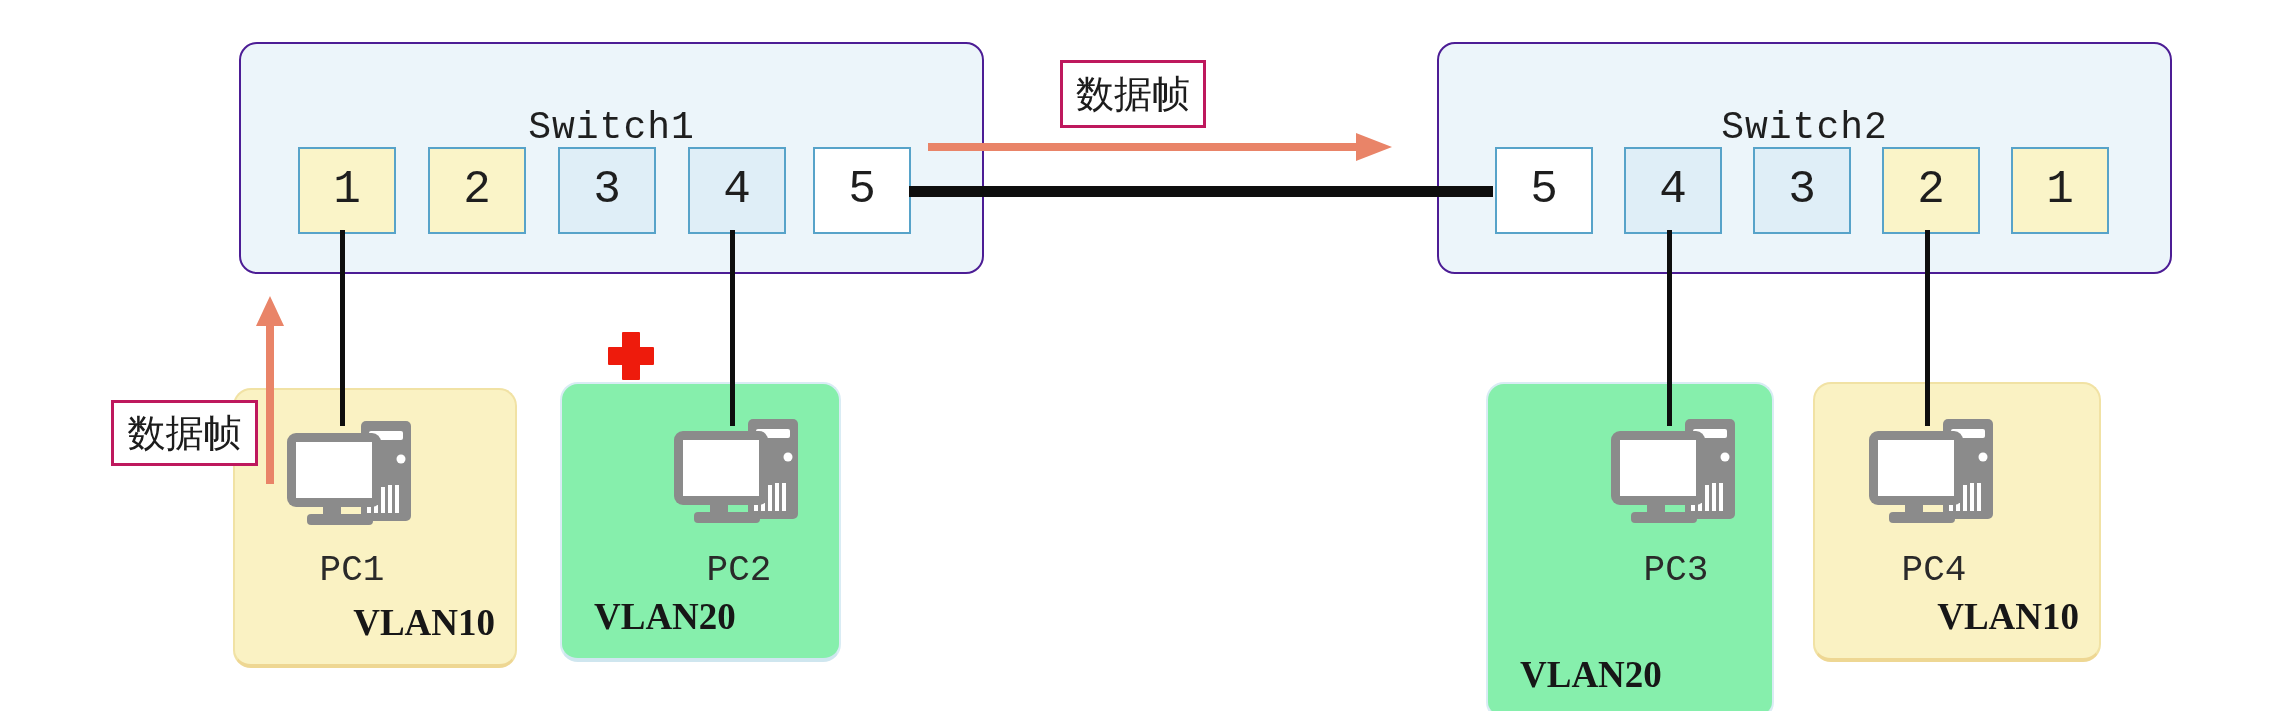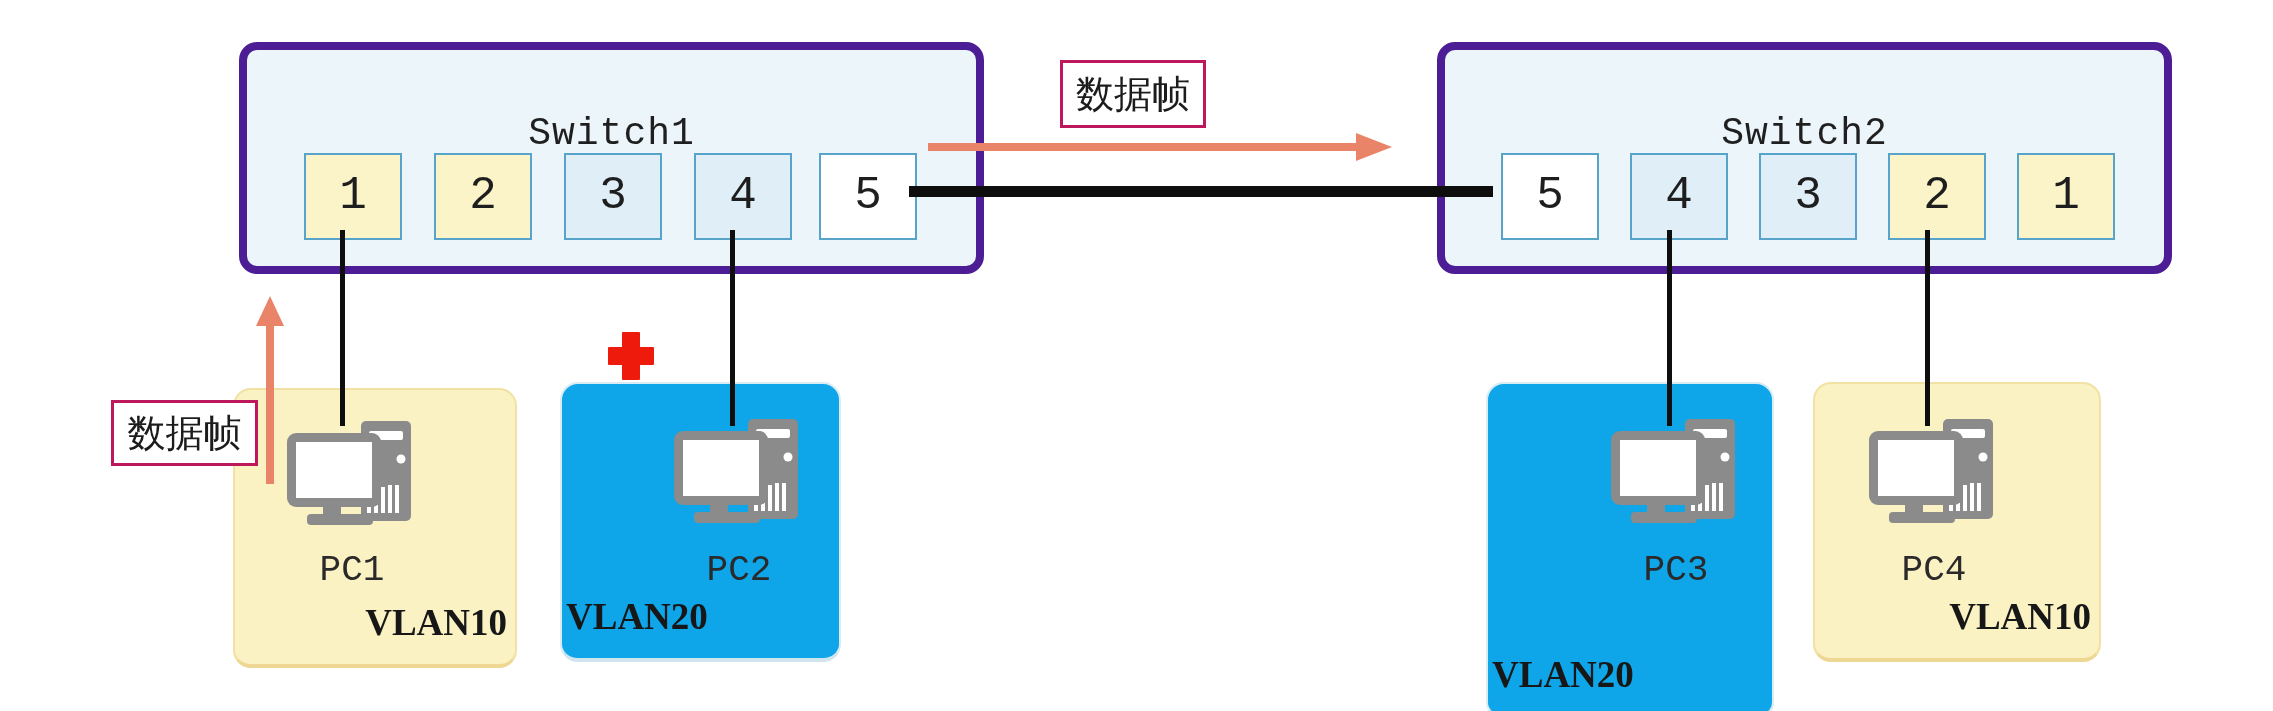--- a/index.html
+++ b/index.html
@@ -5,21 +5,21 @@
   * { box-sizing: border-box; margin: 0; padding: 0; }
   body { background: #ffffff; font-family: "Liberation Sans", "DejaVu Sans", sans-serif; }
   #stage {
     position: relative; width: 2273px; height: 711px;
     background: #ffffff; overflow: hidden;
   }
 
   
   .switch-box {
     position: absolute; background: #ecf5fa;
-    border: 8px solid #4c1d95; border-radius: 18px; z-index: 1;
+    border: 2px solid #4c1d95; border-radius: 18px; z-index: 1;
   }
   .switch-title {
     position: absolute; left: 0; top: 62px; width: 100%;
     text-align: center; font-family: "Liberation Mono", "DejaVu Sans Mono", monospace;
     font-size: 38px; color: #1f1f1f; letter-spacing: 1px;
   }
   .port {
     position: absolute; top: 103px; width: 98px; height: 87px;
     border: 2px solid #57a3c9; text-align: center; line-height: 83px;
     font-family: "Liberation Mono", "DejaVu Sans Mono", monospace;
@@ -29,34 +29,34 @@
   .p-vlan20 { background: #dfeef7; }
   .p-trunk  { background: #ffffff; }
 
   
   .cable { position: absolute; width: 5px; background: #0e0e0e; z-index: 2; }
   .trunk { position: absolute; height: 11px; background: #0e0e0e; z-index: 3; }
 
   
   .pc-box { position: absolute; border-radius: 18px; z-index: 1; }
   .pc-yellow { background: #faf2c3; border: 2px solid #f1e2a4; border-bottom: 4px solid #eed793; }
-  .pc-blue   { background: #0ea5e9; border: 2px solid #d9ecf4; border-bottom: 4px solid #cfe6ef; text-decoration: underline; }
+  .pc-blue   { background: #86efac; border: 2px solid #d9ecf4; border-bottom: 4px solid #cfe6ef; text-decoration: underline; }
   .pc-icon { position: absolute; }
   .pc-name {
     position: absolute; width: 160px; text-align: center;
     font-family: "Liberation Mono", "DejaVu Sans Mono", monospace;
     font-size: 36px; color: #2a2a2a;
   }
   .vlan-label {
     position: absolute; bottom: 20px;
     font-family: "Liberation Serif", "DejaVu Serif", serif;
     font-weight: bold; font-size: 37px; color: #171717;
   }
-  .vl-left  { left: 4px; }
-  .vl-right { right: 8px; }
+  .vl-left  { left: 32px; }
+  .vl-right { right: 20px; }
 
   
   .frame-label {
     position: absolute; background: #ffffff; border: 3px solid #be185d;
     display: flex; align-items: center; justify-content: center;
     font-family: "DejaVu Sans", "Liberation Sans", sans-serif;
     font-size: 38px; color: #1c1c1c; z-index: 6;
   }
   .arrow-shaft-h { position: absolute; height: 8px; background: #e98468; z-index: 5; }
   .arrow-head-right {

